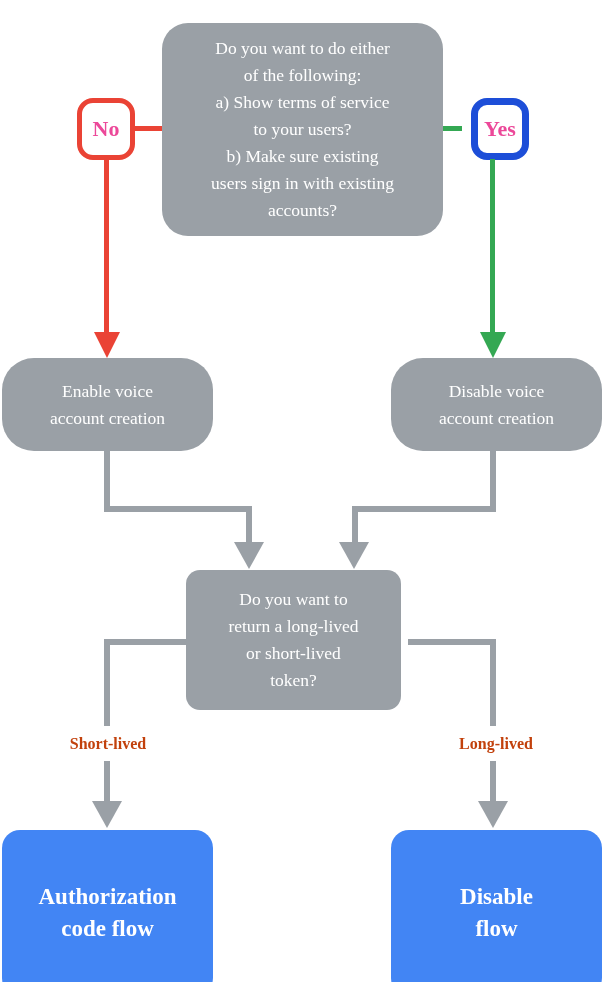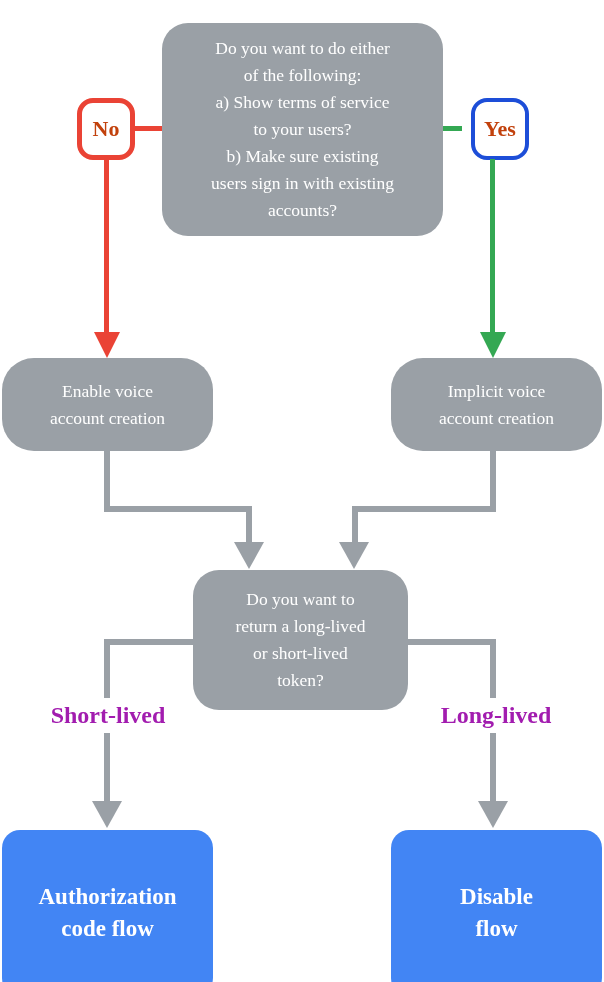--- a/index.html
+++ b/index.html
@@ -6,40 +6,40 @@
   #stage{
     position:relative;width:604px;height:982px;background:#fff;
     font-family:Liberation Serif, serif;overflow:hidden;margin-top:18px;
   }
   .abs{position:absolute;box-sizing:border-box;}
   .node{
     background:#9AA0A6;color:#fff;display:flex;align-items:center;justify-content:center;
     text-align:center;white-space:pre-line;font-size:17.5px;line-height:27px;font-weight:400;
   }
   .q1{left:162px;top:5px;width:281px;height:213px;border-radius:26px;}
-  .q2{left:193px;top:552px;width:215px;height:140px;border-radius:26px;}
+  .q2{left:186px;top:552px;width:215px;height:140px;border-radius:14px;}
   .mid{height:93px;width:211px;border-radius:32px;top:340px;}
   .mid.left{left:2px;}
   .mid.right{left:391px;}
   .badge{
     width:58px;height:62px;border-radius:16px;background:#fff;top:80px;
     display:flex;align-items:center;justify-content:center;
-    color:#c2410c;font-size:22px;font-weight:700;
+    color:#ec4899;font-size:22px;font-weight:700;
   }
   .badge.no{left:77px;border:5px solid #EA4335;}
-  .badge.yes{left:471px;border:4px solid #1d4ed8;}
+  .badge.yes{left:471px;border:7px solid #1d4ed8;}
   .line{background:#9AA0A6;}
   .line.red{background:#EA4335;}
   .line.green{background:#34A853;}
   .arr{width:0;height:0;border-left:15px solid transparent;border-right:15px solid transparent;border-top:27px solid #9AA0A6;}
   .arr.red{border-left-width:13px;border-right-width:13px;border-top:26px solid #EA4335;}
   .arr.green{border-left-width:13px;border-right-width:13px;border-top:26px solid #34A853;}
   .branch-label{
-    background:#fff;color:#a21caf;font-size:24px;font-weight:700;
-    display:flex;align-items:center;justify-content:center;top:680px;width:170px;height:35px;z-index:3;
+    background:#fff;color:#c2410c;font-size:16px;font-weight:700;
+    display:flex;align-items:center;justify-content:center;top:708px;width:170px;height:35px;z-index:3;
   }
   .terminal{
     background:#4285F4;color:#fff;border-radius:18px;top:812px;width:211px;height:166px;
     display:flex;align-items:center;justify-content:center;text-align:center;
     white-space:pre-line;font-size:23px;line-height:32px;font-weight:700;
   }
   .terminal.left{left:2px;}
   .terminal.right{left:391px;}
 </style>
 </head>
@@ -62,21 +62,21 @@
   <div class="abs line green" style="left:443px;top:108px;width:19px;height:5px;"></div>
 
   <div class="abs line red" style="left:104px;top:141px;width:5px;height:174px;"></div>
   <div class="abs arr red" style="left:94px;top:314px;"></div>
 
   <div class="abs line green" style="left:490px;top:141px;width:5px;height:174px;"></div>
   <div class="abs arr green" style="left:480px;top:314px;"></div>
 
   <div class="abs node mid left">Enable voice
 account creation</div>
-  <div class="abs node mid right">Implicit voice
+  <div class="abs node mid right">Disable voice
 account creation</div>
 
   <div class="abs line" style="left:104px;top:433px;width:6px;height:61px;"></div>
   <div class="abs line" style="left:104px;top:488px;width:148px;height:6px;"></div>
   <div class="abs line" style="left:246px;top:488px;width:6px;height:37px;"></div>
   <div class="abs arr" style="left:234px;top:524px;"></div>
 
   <div class="abs line" style="left:490px;top:433px;width:6px;height:61px;"></div>
   <div class="abs line" style="left:352px;top:488px;width:144px;height:6px;"></div>
   <div class="abs line" style="left:352px;top:488px;width:6px;height:37px;"></div>

